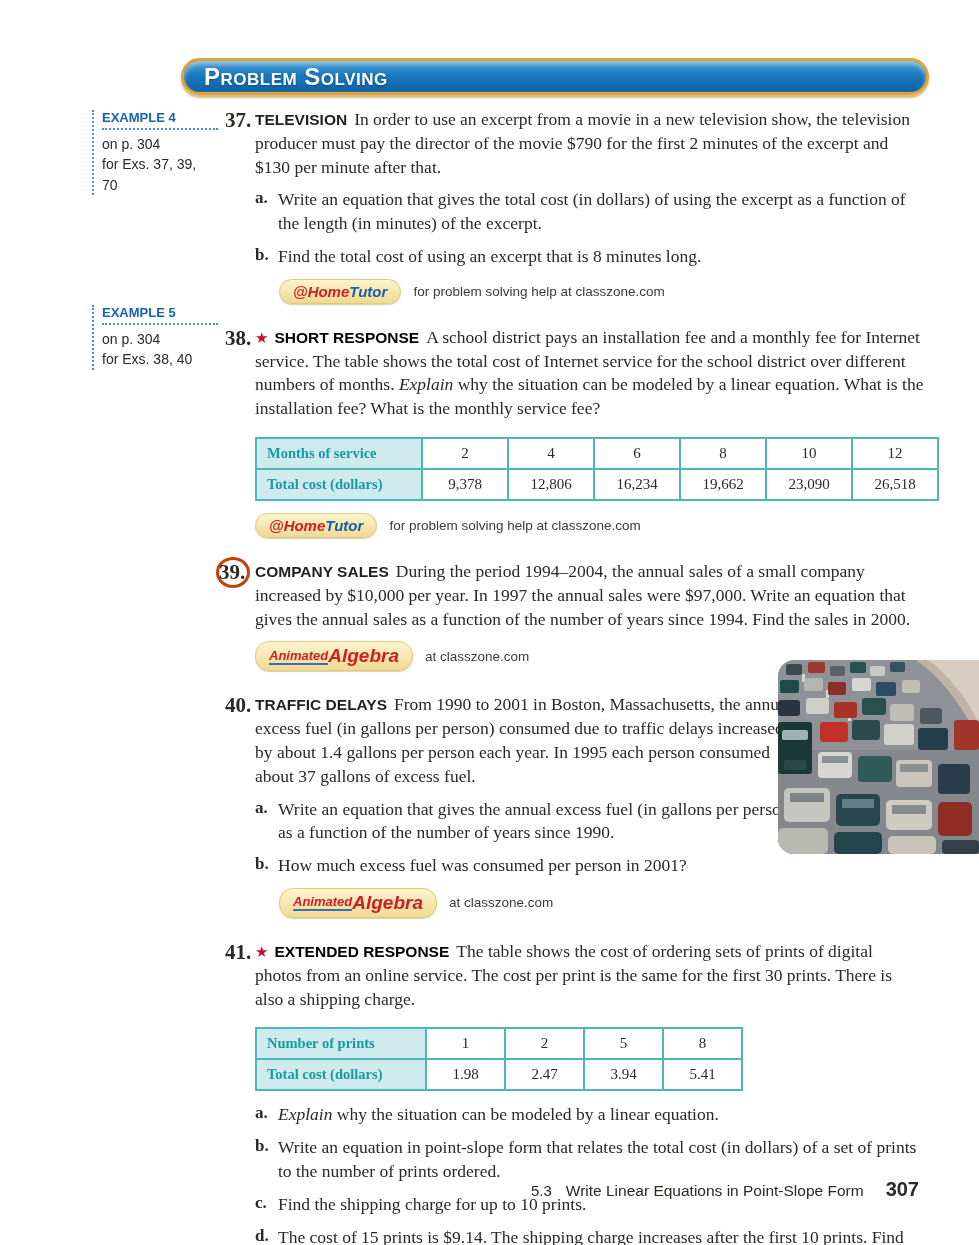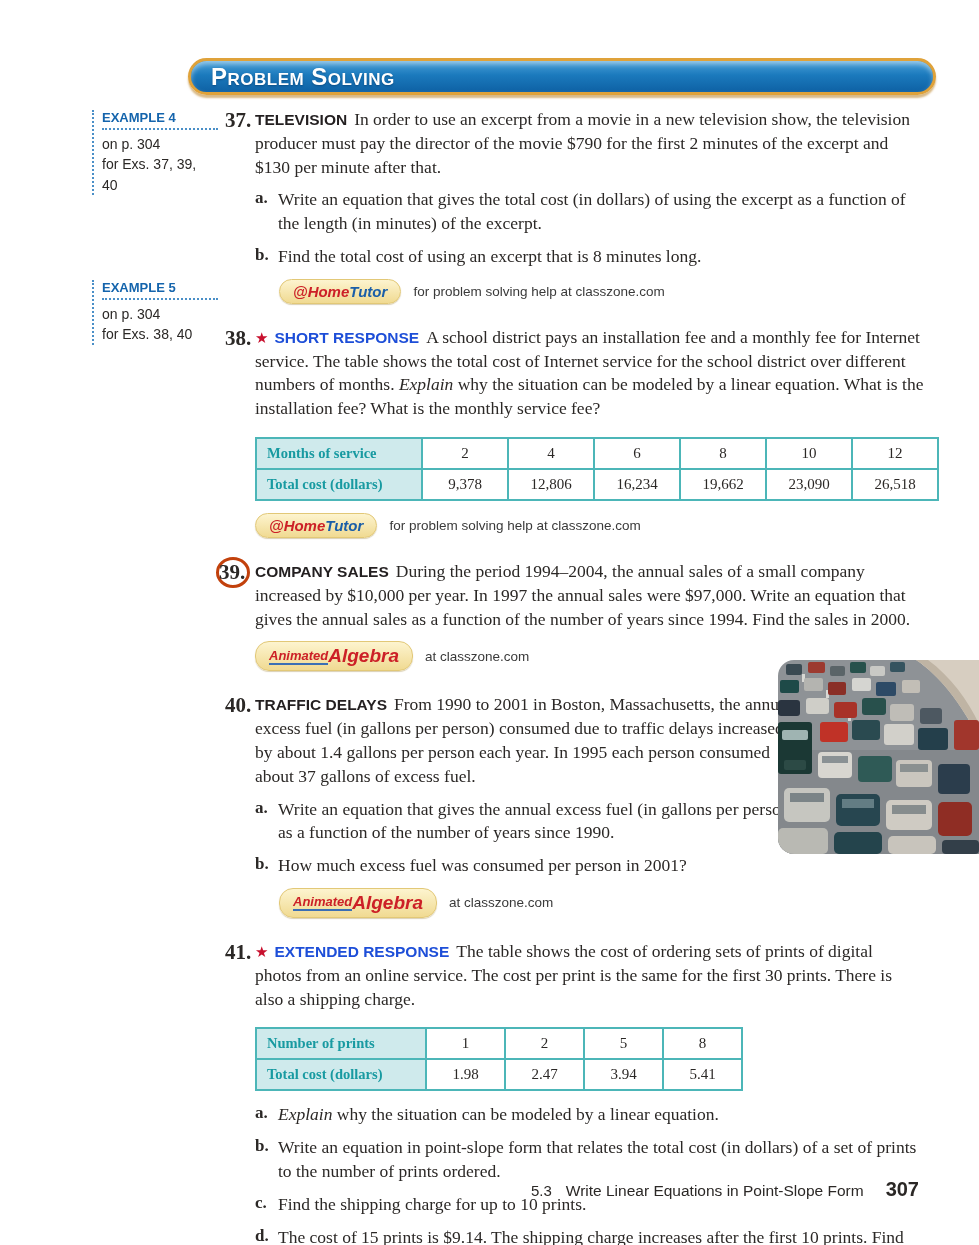--- a/index.html
+++ b/index.html
@@ -2,21 +2,21 @@
 <html><head>
 <meta charset="utf-8">
 <style>
   html,body{margin:0;padding:0;}
   body{
     width:979px;height:1245px;position:relative;background:#ffffff;
     font-family:"Liberation Serif",serif;color:#2b2826;overflow:hidden;
   }
   
   .banner{
-    position:absolute;left:188px;top:58px;width:748px;height:37px;
+    position:absolute;left:181px;top:58px;width:748px;height:37px;
     border-radius:20px;
     background:linear-gradient(180deg,#4aa0d8 0%,#1b7abd 45%,#0e61a4 100%);
     border:3px solid #dfa23a;
     box-shadow:0 3px 2px rgba(186,128,32,.55), inset 0 3px 5px rgba(255,255,255,.45);
     display:flex;align-items:center;box-sizing:border-box;
   }
   .banner-title{
     margin-left:20px;color:#ffffff;font-family:"Liberation Sans",sans-serif;
     font-weight:800;font-size:24px;font-variant:small-caps;letter-spacing:.5px;
     text-shadow:0 1px 2px rgba(0,40,80,.45);
@@ -31,21 +31,21 @@
     color:#1464ac;font-weight:bold;font-size:13px;
     border-bottom:2px dotted #4a8fc7;padding-bottom:3px;margin-bottom:4px;
   }
   .margin-note .mn-line{font-size:14px;color:#2b2826;line-height:1.45;}
   
   .main{position:absolute;left:225px;top:108px;width:694px;}
   .problem{display:grid;grid-template-columns:30px 1fr;margin-bottom:22px;}
   .pnum{font-weight:bold;font-size:21px;}
   .pbody{font-size:17.5px;line-height:1.36;}
   .keyword{font-family:"Liberation Sans",sans-serif;font-weight:bold;font-size:15.5px;color:#231f20;margin-right:7px;}
-  .keyword.red{color:#1d4ed8;}
+  .keyword.red{color:#000000;}
   .star{color:#c8102e;font-size:15px;margin-right:6px;}
   .sub{display:grid;grid-template-columns:23px 1fr;margin-top:9px;}
   .sub .slabel{font-weight:bold;font-size:17px;}
   .ital{font-style:italic;}
   .narrow{max-width:545px;}
   .circle-num{
     display:inline-flex;align-items:center;justify-content:flex-start;
     width:34px;height:31px;border:3px solid #c2410c;border-radius:50%;
     margin-left:-9px;margin-top:-3px;box-sizing:border-box;
   }
@@ -89,24 +89,24 @@
 <body>
 
 <div class="banner">
   <span class="banner-title">Problem Solving</span>
 </div>
 
 <div class="margin-note" style="top:110px;">
   <div class="mn-title">EXAMPLE 4</div>
   <div class="mn-line">on p. 304</div>
   <div class="mn-line">for Exs. 37, 39,</div>
-  <div class="mn-line">40</div>
-</div>
-
-<div class="margin-note" style="top:280px;">
+  <div class="mn-line">70</div>
+</div>
+
+<div class="margin-note" style="top:305px;">
   <div class="mn-title">EXAMPLE 5</div>
   <div class="mn-line">on p. 304</div>
   <div class="mn-line">for Exs. 38, 40</div>
 </div>
 
 <div class="main">
 
   <div class="problem">
     <div class="pnum">37.</div>
     <div>

